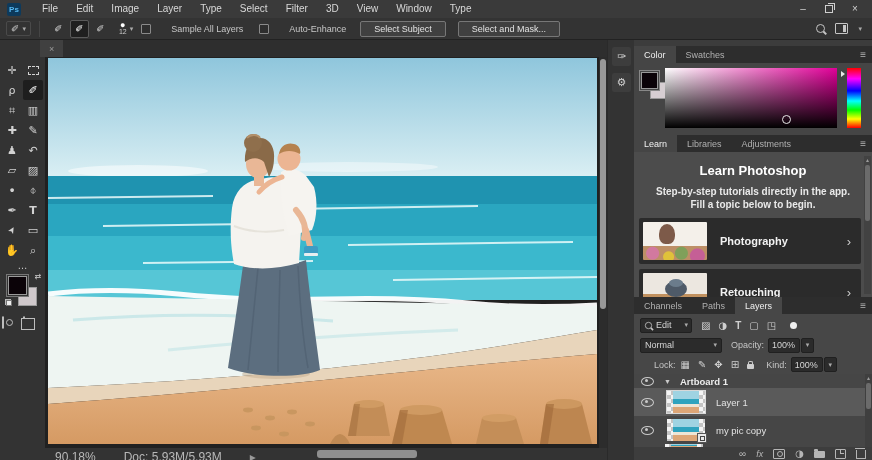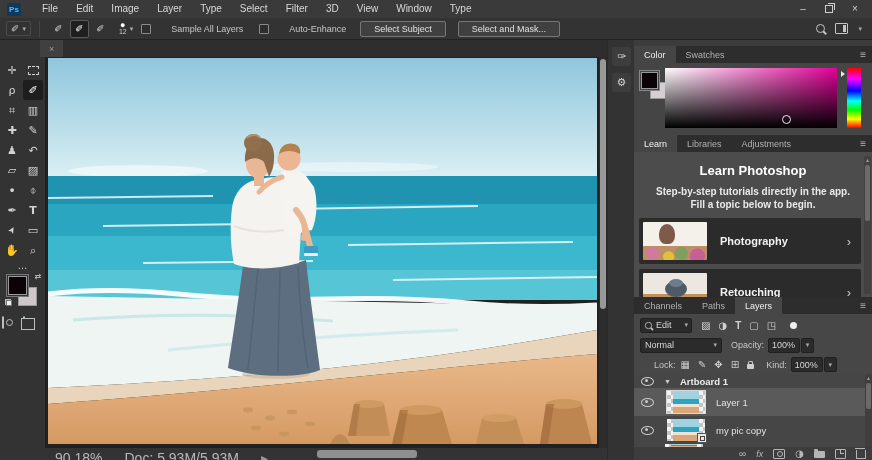--- a/index.html
+++ b/index.html
@@ -63,21 +63,21 @@
   .qmask{width:12px;height:10px;border:1px solid #bdbdbd;border-radius:1px;position:relative;margin:0 auto}
   .qmask::after{content:"";position:absolute;left:2.5px;top:1.5px;width:5px;height:5px;border:1px solid #bdbdbd;border-radius:50%}
   .scrmode{width:12px;height:10px;border:1px solid #bdbdbd;border-radius:1px;position:relative;margin:0 auto}
   .scrmode::before{content:"";position:absolute;left:-3px;bottom:-2px;width:12px;height:10px;background:#333;border:1px solid #bdbdbd}
   
   .canvas{top:57px;left:45px;width:554px;height:391px;background:#212121}
   .image{position:absolute;top:1px;left:3px;width:549px;height:386px}
   .vscroll{top:57px;left:599px;width:8px;height:391px;background:#2c2c2c}
   .vthumb{position:absolute;left:1px;top:2px;width:6px;height:250px;background:#989898;border-radius:3px}
   .statusbar{top:448px;left:45px;width:562px;height:12px;background:#333333;display:flex;align-items:flex-start;
-             gap:22px;padding:2px 0 0 10px;box-sizing:border-box;font-size:14px;color:#b8b8b8}
+             gap:28px;padding:2px 0 0 10px;box-sizing:border-box;font-size:12px;color:#b8b8b8}
   .hthumb{position:absolute;left:272px;top:2px;width:100px;height:8px;background:#8f8f8f;border-radius:3px}
   
   .dock{top:40px;left:607px;width:27px;height:420px;background:#333333;border-left:1px solid #2a2a2a}
   .dock-icon{width:19px;height:19px;margin:7px auto 0;display:flex;align-items:center;justify-content:center;
              color:#cfcfcf;font-size:11px;font-family:"DejaVu Sans",sans-serif;background:#3d3d3d;border-radius:2px}
   
   .panels{top:40px;left:634px;width:238px;height:420px;background:#3c3c3c}
   .tabstrip{position:absolute;left:0;width:238px;height:17px;background:#2d2d2d;display:flex;align-items:stretch}
   .tab{padding:0 10px;display:flex;align-items:center;font-size:9px;color:#b0b0b0}
   .tab.active{background:#454545;color:#f0f0f0}

